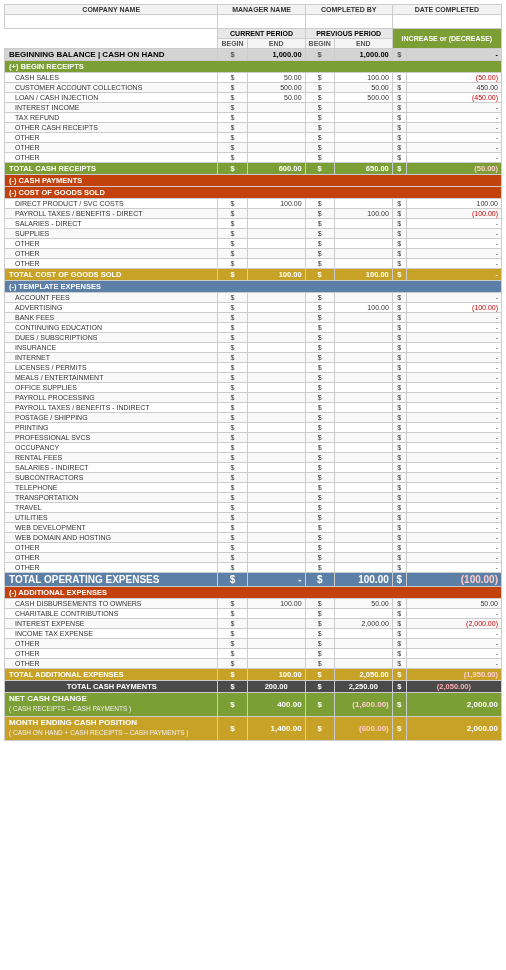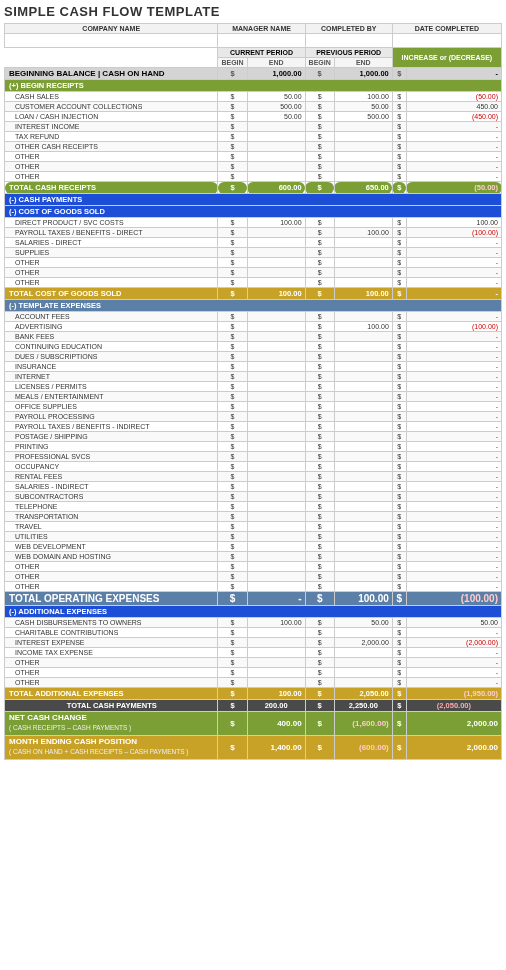--- a/index.html
+++ b/index.html
@@ -55,21 +55,21 @@
       font-weight: bold;
       font-size: 7.5px;
     }
     .section-header td {
       background: #7b9e35;
       color: #fff;
       font-weight: bold;
       font-size: 7.5px;
     }
     .section-header-orange td {
-      background: #1d4ed8;
+      background: #c2410c;
       color: #fff;
       font-weight: bold;
       font-size: 7.5px;
     }
     .section-header-blue td {
       background: #5b7fa6;
       color: #fff;
       font-weight: bold;
       font-size: 7.5px;
     }
@@ -85,21 +85,20 @@
       background: #c8a227;
       color: #fff;
       font-weight: bold;
       font-size: 7.5px;
     }
     .total-row-green td {
       background: #7b9e35;
       color: #fff;
       font-weight: bold;
       font-size: 7.5px;
-      border-radius: 6px;
     }
     .total-row-blue td {
       background: #5b7fa6;
       color: #fff;
       font-weight: bold;
       font-size: 10px;
     }
     .total-payments-row td {
       background: #4a4a4a;
       color: #fff;
@@ -139,21 +138,20 @@
       text-align: center;
       font-size: 7px;
     }
     .indent { padding-left: 10px !important; }
     .sub-label { font-size: 6.5px; color: #eee; font-weight: normal; }
   </style>
 </head>
 <body>
 
 <div class="page">
-  <div class="main-title">SIMPLE CASH FLOW TEMPLATE</div>
 
   <table>
 
     <tbody>
         <tr class="header-row">
       <td colspan="2">COMPANY NAME</td>
       <td colspan="2">MANAGER NAME</td>
       <td colspan="2">COMPLETED BY</td>
       <td colspan="3">DATE COMPLETED</td>
     </tr>

